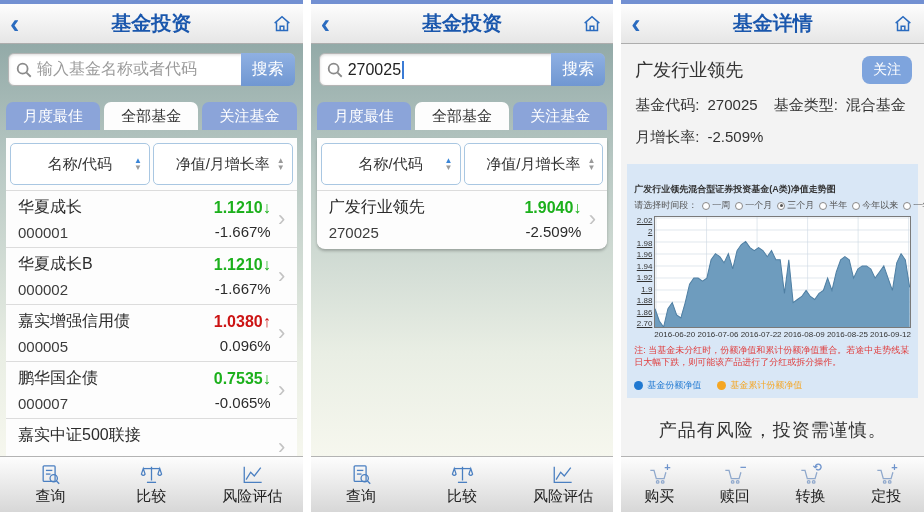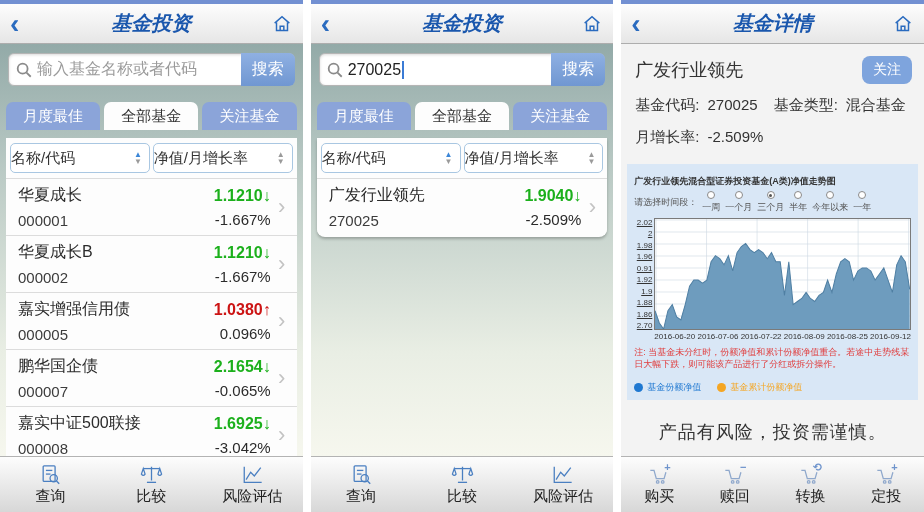--- a/index.html
+++ b/index.html
@@ -5,21 +5,21 @@
   * { margin:0; padding:0; box-sizing:border-box; }
   html,body { width:924px; height:512px; background:#fff; overflow:hidden;
     font-family:"Liberation Sans","DejaVu Sans",sans-serif; }
   .stage { width:924px; height:512px; display:flex; gap:8px; background:#fff; }
   .phone { flex:1; display:flex; flex-direction:column; overflow:hidden; background:#eef1ec; }
   .topstrip { height:4px; background:#7290d2; flex:none; }
   
   .hd { height:40px; flex:none; display:flex; align-items:center;
     background:linear-gradient(#fdfdfd,#e6e6e6); border-bottom:1px solid #adadad; padding:0 10px; }
   .back { font-size:28px; line-height:26px; color:#2a6bbf; width:26px; cursor:pointer; font-weight:bold; }
-  .hd-title { flex:1; text-align:center; font-size:20px; font-weight:bold; color:#1a57ad;font-style:italic; }
+  .hd-title { flex:1; text-align:center; font-size:20px; font-weight:bold; color:#1a57ad; }
   .home { width:26px; display:flex; justify-content:flex-end; cursor:pointer; }
   .home svg { width:22px; height:22px; stroke:#2a6bbf; fill:none; stroke-width:1.6; }
   
   .bd { flex:1; overflow:hidden; display:flex; flex-direction:column;
     background:linear-gradient(180deg,#93aaa8 0%,#b9c9c4 30%,#e9eee4 75%,#f6f7ee 100%); }
   .bd.detail { background:#f3f3f3; }
   
   .searchrow { margin:9px 8px 8px 8px; height:33px; position:relative; flex:none; }
   .searchbox { position:absolute; inset:0; background:#fff; border:1px solid #b5b5b5;
     border-radius:6px; box-shadow:inset 0 1px 3px rgba(0,0,0,.15); display:flex; align-items:center; padding:0 60px 0 6px;text-align:right; }
@@ -33,22 +33,22 @@
     align-items:center; justify-content:center; cursor:pointer; }
   
   .tabs { display:flex; margin:8px 6px; gap:4px; height:28px; flex:none; }
   .tab { flex:1; border-radius:7px 7px 0 0; background:#8ba4d9; color:#fff; font-size:15px;
     display:flex; align-items:center; justify-content:center; cursor:pointer; }
   .tab.active { background:#fdfdfd; color:#333; }
   
   .panel { margin:0 6px; background:#fdfdfd; flex:1; overflow:hidden; }
   .panel.short { flex:none; border-radius:0 0 8px 8px; box-shadow:0 2px 3px rgba(0,0,0,.25); padding-bottom:2px; }
   .cols { display:flex; gap:3px; padding:5px 4px; }
-  .colbox { flex:1; height:30px; background:#fff; border:1px solid #a9c7e2; border-radius:5px;
-    position:relative; display:flex; align-items:center; justify-content:flex-start; cursor:pointer; }
+  .colbox { flex:1; height:42px; background:#fff; border:1px solid #a9c7e2; border-radius:5px;
+    position:relative; display:flex; align-items:center; justify-content:center; cursor:pointer; }
   .colbox .lbl { font-size:15px; color:#333; }
   .sorts { position:absolute; right:7px; top:50%; transform:translateY(-50%); display:flex;
     flex-direction:column; font-size:8px; line-height:7px; }
   
   .frow { display:flex; align-items:center; padding:0 4px 0 12px; height:57px;
     border-top:1px solid #dcdcdc; background:#fdfdfd; cursor:pointer; }
   .frow:first-of-type { border-top:none; }
   .fl { flex:1; display:flex; flex-direction:column; justify-content:center; gap:6px; }
   .fname { font-size:16px; color:#2b2b2b; }
   .fcode { font-size:15px; color:#3c3c3c; }
@@ -69,24 +69,24 @@
   
   .dname-row { display:flex; align-items:center; padding:12px 12px 4px 14px; }
   .dname { flex:1; font-size:18px; color:#333; }
   .followbtn { width:50px; height:28px; background:#7ea4dd; border-radius:8px; color:#fff;
     font-size:14px; display:flex; align-items:center; justify-content:center; cursor:pointer; }
   .dgrid { padding:8px 12px 0 14px; }
   .drow { display:flex; margin-bottom:13px; }
   .dcell { width:50%; font-size:15px; color:#333; display:flex; gap:8px; }
   .dlabel { color:#333; }
   
-  .chartcard { margin:4px 6px 0 6px; background:#d9e7f6; padding:11px 7px 6px 7px; flex:none; }
+  .chartcard { margin:4px 6px 0 6px; background:#d9e7f6; padding:19px 7px 6px 7px; flex:none; }
   .ctitle { font-size:9px; font-weight:bold; color:#333; margin-bottom:3px; }
   .cradios { display:flex; align-items:center; gap:5px; font-size:9px; color:#555; margin-bottom:4px; flex-wrap:nowrap; white-space:nowrap; }
-  .pradio { display:flex; align-items:center; gap:2px; cursor:pointer;flex-direction:column; }
+  .pradio { display:flex; align-items:center; gap:2px; cursor:pointer; }
   .rb { width:8px; height:8px; border:1px solid #8a8a8a; border-radius:50%; background:#fff; position:relative; flex:none; }
   .pradio.sel .rb::after { content:''; position:absolute; inset:1.5px; border-radius:50%; background:#555; }
   .plotwrap { display:flex; }
   .yticks { width:20px; display:flex; flex-direction:column; justify-content:space-between;
     font-size:8px; color:#333; text-align:right; padding-right:2px;text-decoration:underline; }
   .plot { flex:1; height:112px; background:#fff; border:1px solid #7a7a7a; }
   .plot svg { width:100%; height:100%; display:block; }
   .xlabels { display:flex; justify-content:space-between; margin-left:20px; font-size:8px; color:#333; margin-top:2px; }
   .cnote { font-size:9px; color:#e03c3c; margin-top:6px; line-height:1.3; }
   .clegend { display:flex; gap:16px; margin-top:11px; }
@@ -179,33 +179,29 @@
               <span class="fpct">0.096%</span>
             </div>
           <div class="chev">›</div>
         </div>
         <div class="frow">
           <div class="fl">
               <span class="fname">鹏华国企债</span>
               <span class="fcode">000007</span>
             </div>
           <div class="fr">
-              <span class="fnav" style="color: rgb(28, 176, 28);"><span>2.1654</span><span>↓</span></span>
+              <span class="fnav" style="color: rgb(28, 176, 28);"><span>0.7535</span><span>↓</span></span>
               <span class="fpct">-0.065%</span>
             </div>
           <div class="chev">›</div>
         </div>
         <div class="frow">
           <div class="fl">
               <span class="fname">嘉实中证500联接</span>
               <span class="fcode">000008</span>
-            </div>
-          <div class="fr">
-              <span class="fnav" style="color: rgb(28, 176, 28);"><span>1.6925</span><span>↓</span></span>
-              <span class="fpct">-3.042%</span>
             </div>
           <div class="chev">›</div>
         </div>
       </div>
     </div>
     <div class="ft">
       <div class="nitem">
         <svg viewBox="0 0 26 24">
             <rect x="5" y="2" width="13" height="17" rx="1"></rect>
             <line x1="8" y1="7" x2="15" y2="7"></line>
@@ -393,21 +389,21 @@
               <span>一年</span>
             </span>
 
         </div>
         <div class="plotwrap">
           <div class="yticks" id="yticks">
               <span>2.02</span>
               <span>2</span>
               <span>1.98</span>
               <span>1.96</span>
-              <span>0.91</span>
+              <span>1.94</span>
               <span>1.92</span>
               <span>1.9</span>
               <span>1.88</span>
               <span>1.86</span>
               <span>2.70</span>
             </div>
           <div class="plot">
             <svg id="trend-svg" viewBox="0 0 252 112" preserveAspectRatio="none">
                 <line x1="0" y1="1" x2="252" y2="1" stroke="#cdd8e2" stroke-width="0.6"></line>
                 <line x1="0" y1="13.222222222222221" x2="252" y2="13.222222222222221" stroke="#cdd8e2" stroke-width="0.6"></line>

